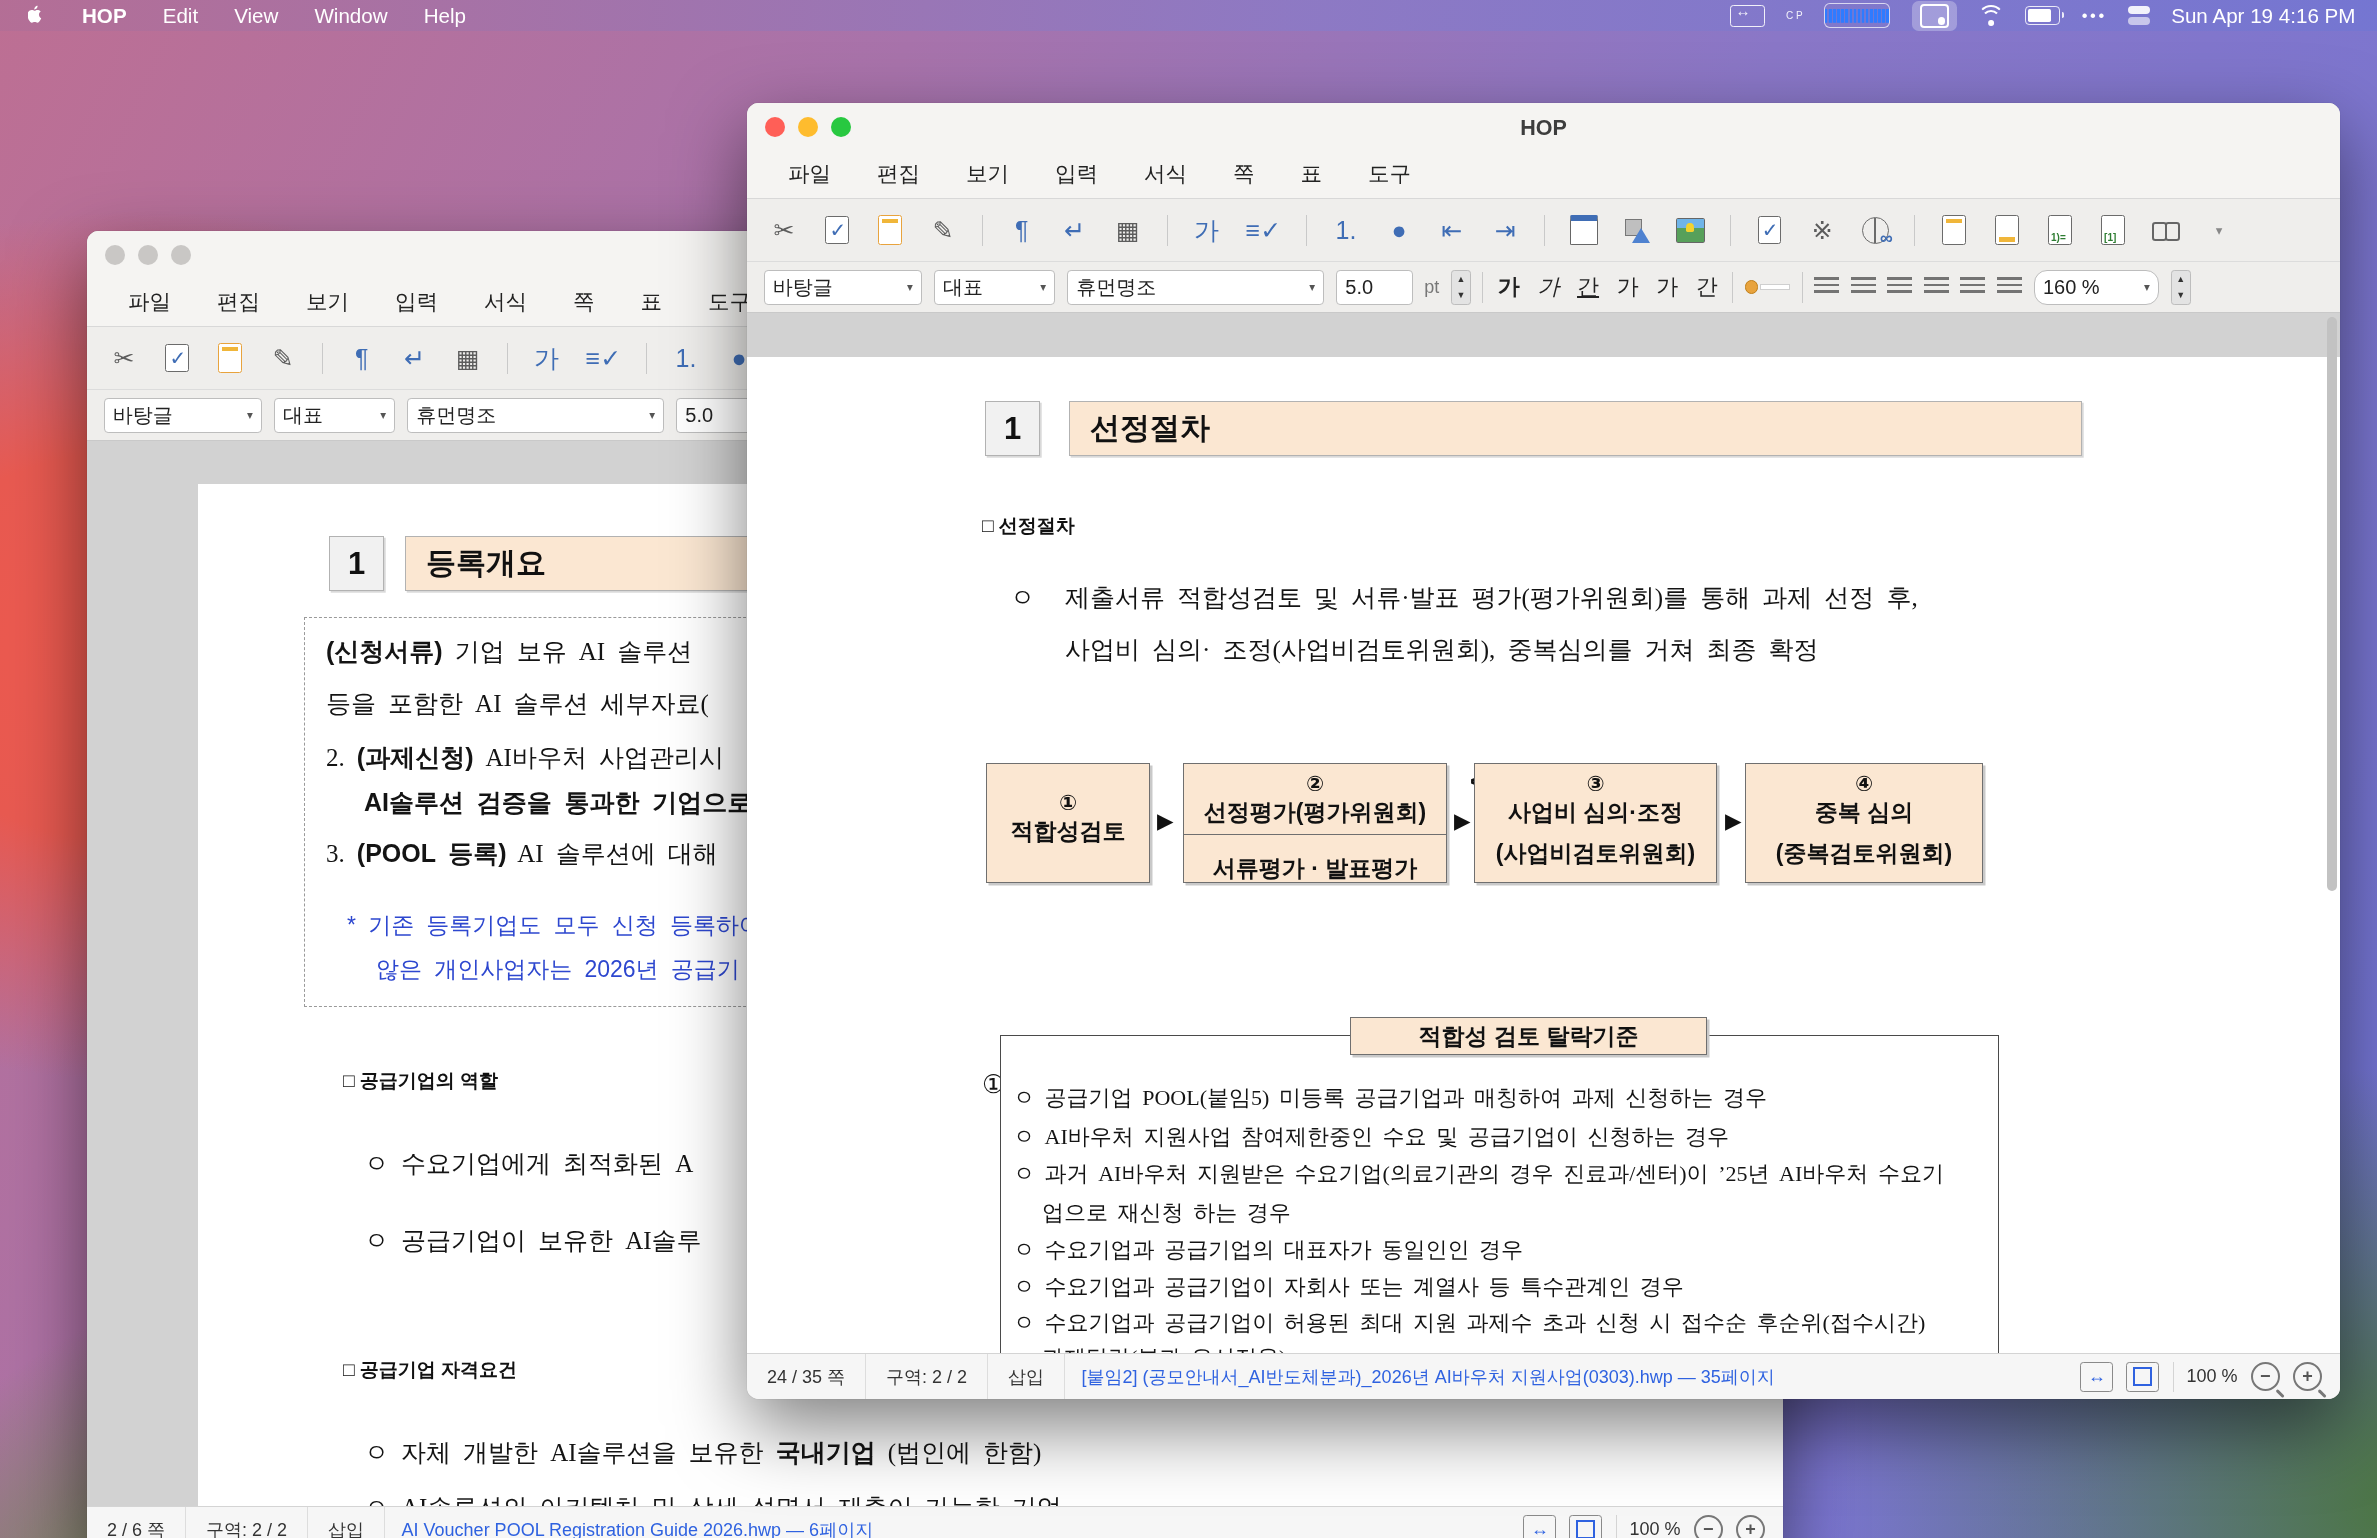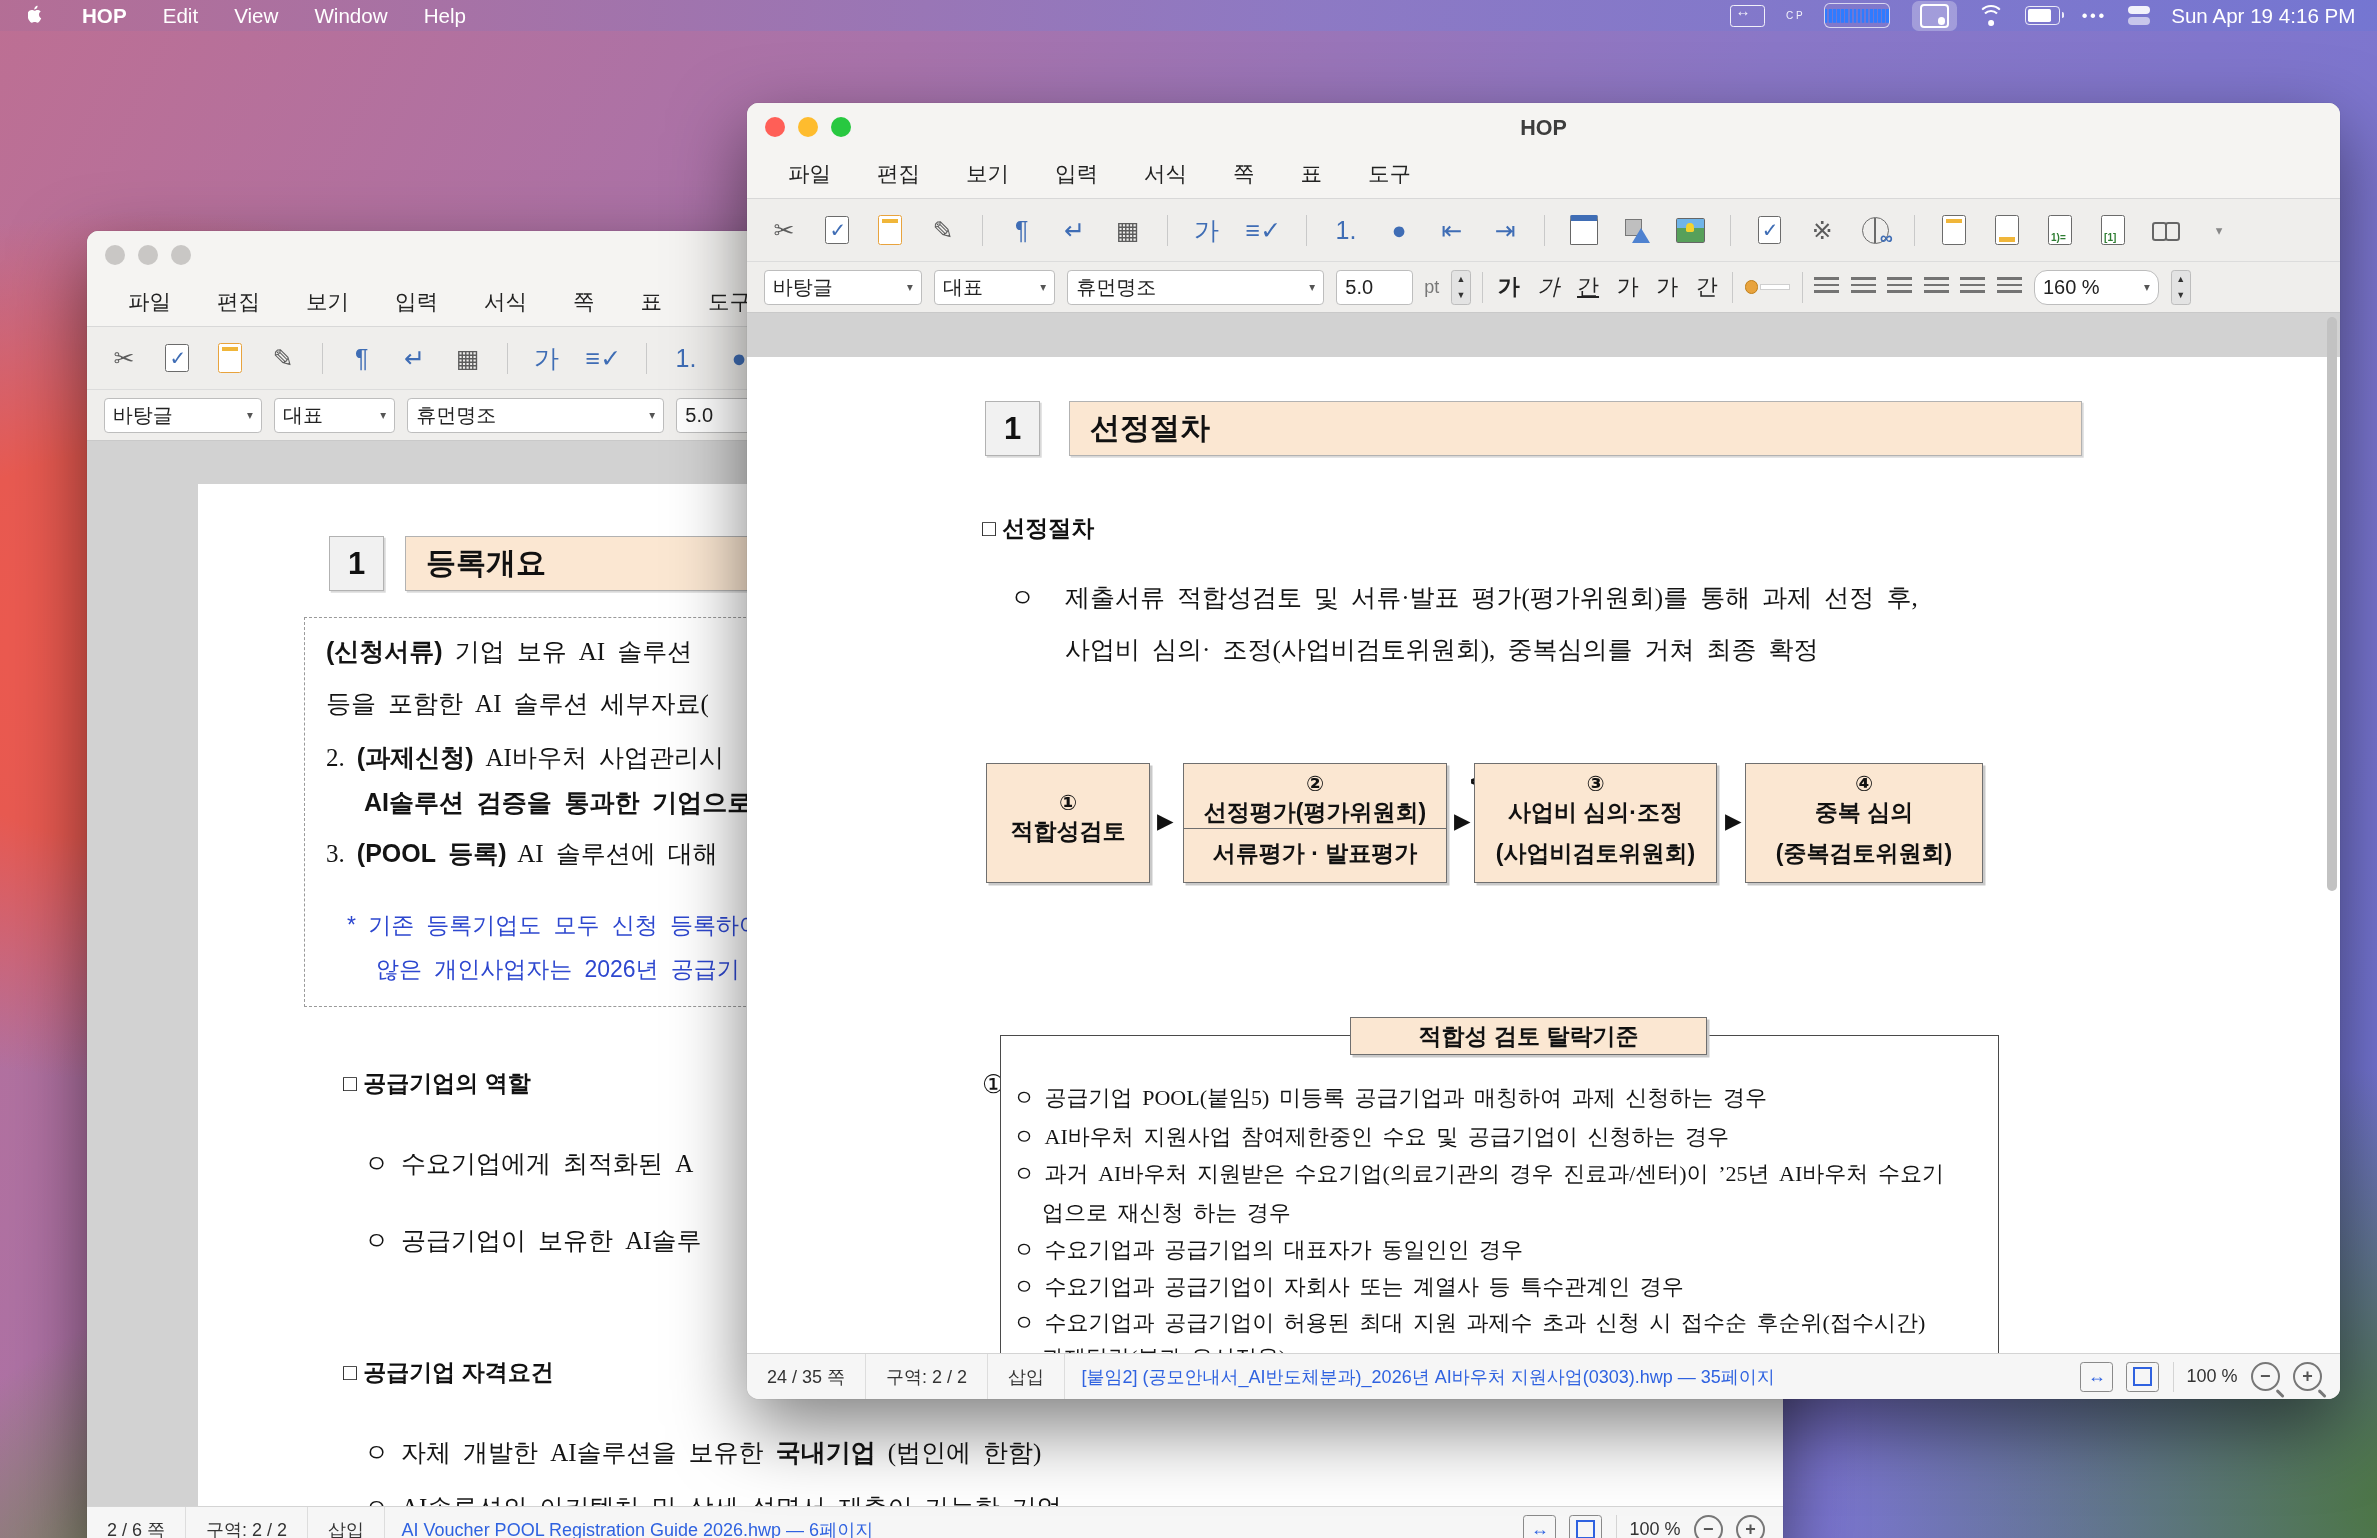--- a/index.html
+++ b/index.html
@@ -104,21 +104,21 @@
   .front .docarea{height:1044px;}
   .back  .docarea{height:1080px;}
   .grayband{position:absolute;left:0;right:0;top:0;height:44px;background:#d2d2d2;}
   .grayleft{position:absolute;left:0;top:0;bottom:0;width:111px;background:#d2d2d2;}
   .hnum{position:absolute;width:53px;height:53px;background:#f1f1f1;border:1.7px solid #b2b2b2;
     box-shadow:1.7px 1.7px 0 #d9d9d9;display:flex;align-items:center;justify-content:center;
     font-size:31px;font-weight:bold;color:#111;}
   .hbar{position:absolute;height:53px;background:#fbe7d2;border:1.7px solid #b2b2b2;box-shadow:1.7px 1.7px 0 #d9d9d9;
     display:flex;align-items:center;padding-left:20px;font-size:30px;font-weight:bold;color:#111;
     font-family:"Liberation Sans","DejaVu Sans",sans-serif;}
-  .dh2{position:absolute;font-size:23px;font-weight:bold;color:#111;}
+  .dh2{position:absolute;font-size:19px;font-weight:bold;color:#111;}
   .dserif{position:absolute;font-family:"Liberation Serif","DejaVu Serif",serif;font-size:25px;color:#141414;
     word-spacing:5.8px;white-space:nowrap;}
   .dblue{color:#2d47cf;}
   .flowbox{position:absolute;top:450px;height:118px;background:#fbe7d2;border:1.7px solid #6f6f6f;
     box-shadow:2.5px 2.5px 0 #c9c9c9;text-align:center;font-weight:bold;color:#111;font-size:23px;}
   .flowbox .circ{display:block;font-size:21.5px;margin-top:6.6px;font-weight:bold;}
   .flowarrow{position:absolute;top:495px;font-size:21.5px;color:#111;}
   .critbox{position:absolute;border:1.7px solid #4a4a4a;background:#fff;}
   .critlabel{position:absolute;background:#fbe7d2;border:1.7px solid #6f6f6f;box-shadow:2.5px 2.5px 0 #c9c9c9;
     display:flex;align-items:center;justify-content:center;font-size:23px;font-weight:bold;color:#111;}
@@ -419,21 +419,21 @@
       <div class="dh2" style="left:674px;top:410px;width:248px;text-align:center;font-size:25px;margin-top:42px;">&lt; 선정 절차 &gt;</div>
 
       <div class="flowbox" style="left:239px;width:162px;">
         <span class="circ" style="margin-top:26.4px;">①</span>
         <span>적합성검토</span>
       </div>
       <span class="flowarrow" style="left:410px;">▶</span>
       <div class="flowbox" style="left:436px;width:262px;">
         <span class="circ">②</span>
         <span>선정평가(평가위원회)</span>
-        <div style="border-top:1.7px solid #6f6f6f;margin-top:0;padding-top:9px;">서류평가 · 발표평가</div>
+        <div style="border-top:1.7px solid #6f6f6f;margin-top:6px;padding-top:18px;">서류평가 · 발표평가</div>
       </div>
       <span class="flowarrow" style="left:707px;">▶</span>
       <div class="flowbox" style="left:727px;width:241px;">
         <span class="circ">③</span>
         <span>사업비 심의·조정</span>
         <div style="margin-top:10px;">(사업비검토위원회)</div>
       </div>
       <span class="flowarrow" style="left:978px;">▶</span>
       <div class="flowbox" style="left:998px;width:236px;">
         <span class="circ">④</span>

